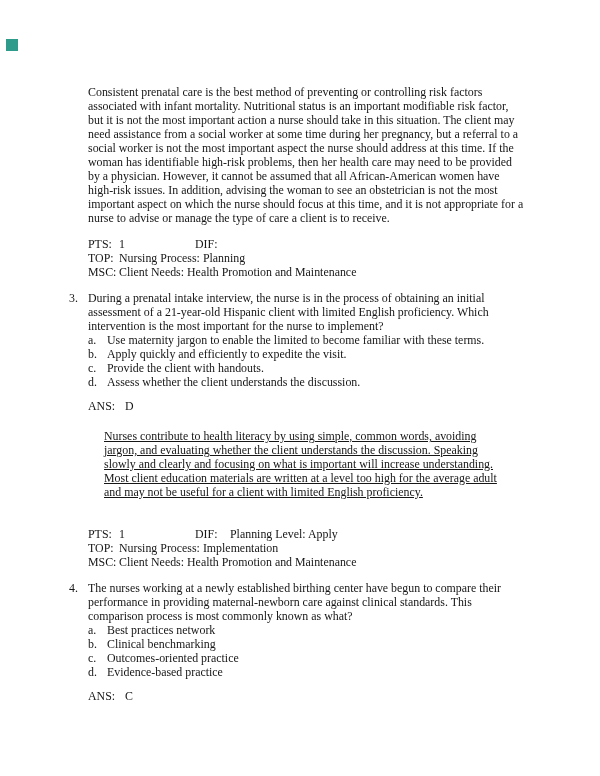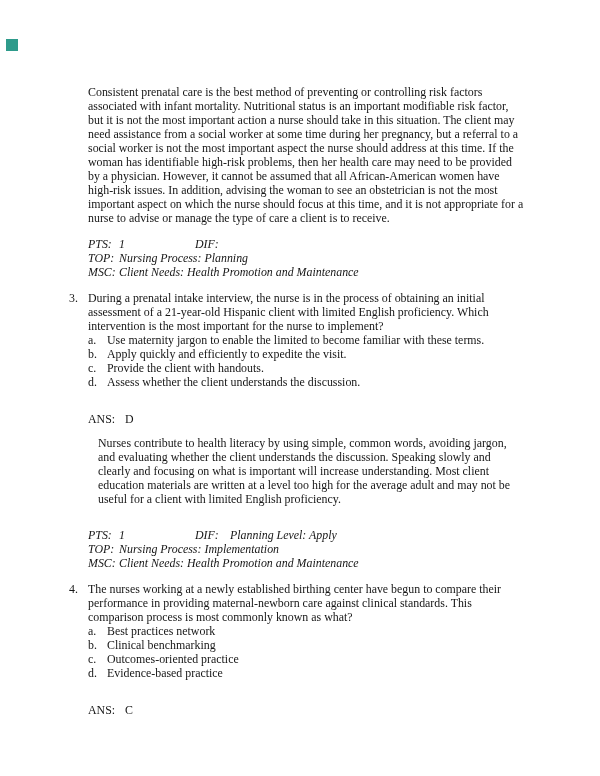--- a/index.html
+++ b/index.html
@@ -21,33 +21,33 @@
     width: 12px;
     height: 12px;
   }
   .content {
     position: absolute;
     left: 88px;
     top: 85px;
     width: 436px;
   }
   .para { margin: 0; }
-  .meta { margin-top: 12px; font-style: italic; }
+  .meta { margin-top: 12px; }
   .meta-row { display: flex; }
   .lbl-w   { width: 31px; flex: 0 0 auto; }
   .pts-val { width: 76px; flex: 0 0 auto; }
   .dif-lbl { width: 35px; flex: 0 0 auto; }
   .question { display: flex; margin: 12px 0 0 -19px; }
   .q-num { width: 19px; flex: 0 0 auto; }
   .q-body { flex: 1 1 auto; }
   .option { display: flex; }
   .opt-letter { width: 19px; flex: 0 0 auto; }
-  .ans-row { display: flex; margin-top: 23px; }
+  .ans-row { display: flex; margin-top: 10px; }
   .ans-lbl { width: 37px; flex: 0 0 auto; }
-  .rationale { margin: 10px; }
+  .rationale { margin: 16px; text-decoration: underline; }
 </style>
 </head>
 <body>
 
 <div class="corner-marker" style="background: rgb(46, 155, 139);"></div>
 
 <div class="content">
 
   <p class="para">Consistent prenatal care is the best method of preventing or controlling risk factors associated with infant mortality. Nutritional status is an important modifiable risk factor, but it is not the most important action a nurse should take in this situation. The client may need assistance from a social worker at some time during her pregnancy, but a referral to a social worker is not the most important aspect the nurse should address at this time. If the woman has identifiable high-risk problems, then her health care may need to be provided by a physician. However, it cannot be assumed that all African-American women have high-risk issues. In addition, advising the woman to see an obstetrician is not the most important aspect on which the nurse should focus at this time, and it is not appropriate for a nurse to advise or manage the type of care a client is to receive.</p>
 

